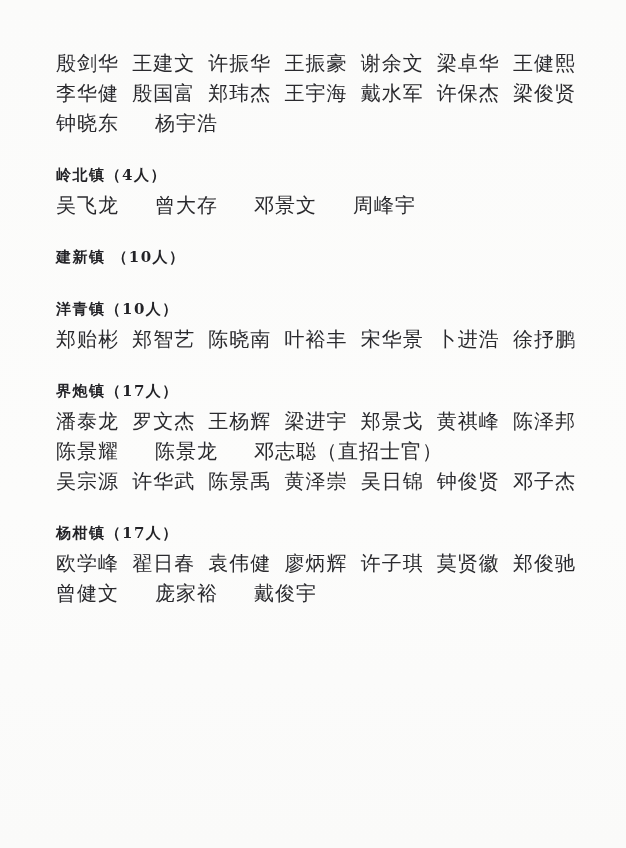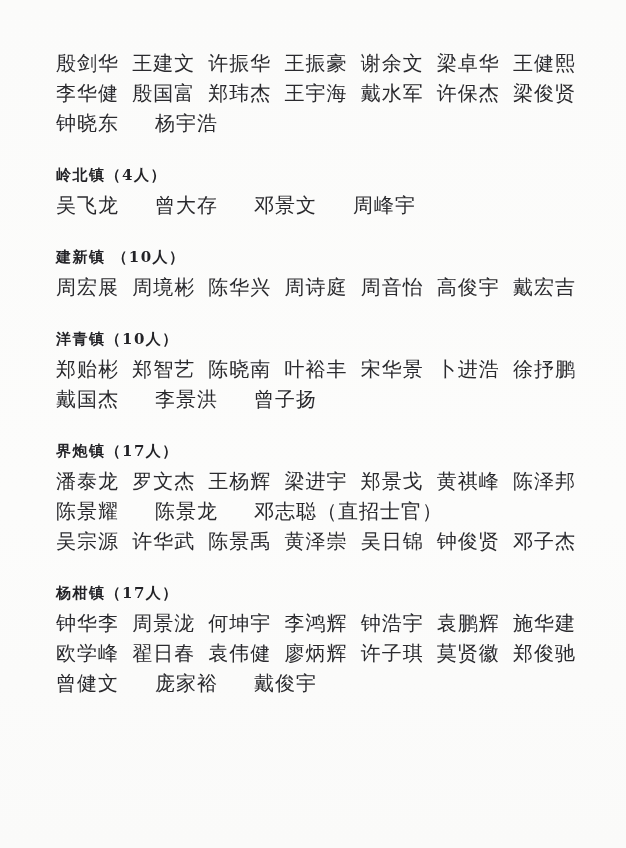--- a/index.html
+++ b/index.html
@@ -83,45 +83,31 @@
         <div class="section-header">岭北镇（4人）</div>
         <div class="name-row left">
           <span class="person-name">吴飞龙</span>
           <span class="person-name">曾大存</span>
           <span class="person-name">邓景文</span>
           <span class="person-name">周峰宇</span>
         </div>
       </div>
       <div class="section">
         <div class="section-header">建新镇 （10人）</div>
-        <div class="name-row justify">
-          <span class="person-name">周宏展</span>
-          <span class="person-name">周境彬</span>
-          <span class="person-name">陈华兴</span>
-          <span class="person-name">周诗庭</span>
-          <span class="person-name">周音怡</span>
-          <span class="person-name">高俊宇</span>
-          <span class="person-name">戴宏吉</span>
-        </div>
       </div>
       <div class="section">
         <div class="section-header">洋青镇（10人）</div>
         <div class="name-row justify">
           <span class="person-name">郑贻彬</span>
           <span class="person-name">郑智艺</span>
           <span class="person-name">陈晓南</span>
           <span class="person-name">叶裕丰</span>
           <span class="person-name">宋华景</span>
           <span class="person-name">卜进浩</span>
           <span class="person-name">徐抒鹏</span>
-        </div>
-        <div class="name-row left">
-          <span class="person-name">戴国杰</span>
-          <span class="person-name">李景洪</span>
-          <span class="person-name">曾子扬</span>
         </div>
       </div>
       <div class="section">
         <div class="section-header">界炮镇（17人）</div>
         <div class="name-row justify">
           <span class="person-name">潘泰龙</span>
           <span class="person-name">罗文杰</span>
           <span class="person-name">王杨辉</span>
           <span class="person-name">梁进宇</span>
           <span class="person-name">郑景戈</span>
@@ -139,29 +125,20 @@
           <span class="person-name">陈景禹</span>
           <span class="person-name">黄泽崇</span>
           <span class="person-name">吴日锦</span>
           <span class="person-name">钟俊贤</span>
           <span class="person-name">邓子杰</span>
         </div>
       </div>
       <div class="section">
         <div class="section-header">杨柑镇（17人）</div>
         <div class="name-row justify">
-          <span class="person-name">钟华李</span>
-          <span class="person-name">周景泷</span>
-          <span class="person-name">何坤宇</span>
-          <span class="person-name">李鸿辉</span>
-          <span class="person-name">钟浩宇</span>
-          <span class="person-name">袁鹏辉</span>
-          <span class="person-name">施华建</span>
-        </div>
-        <div class="name-row justify">
           <span class="person-name">欧学峰</span>
           <span class="person-name">翟日春</span>
           <span class="person-name">袁伟健</span>
           <span class="person-name">廖炳辉</span>
           <span class="person-name">许子琪</span>
           <span class="person-name">莫贤徽</span>
           <span class="person-name">郑俊驰</span>
         </div>
         <div class="name-row left">
           <span class="person-name">曾健文</span>

